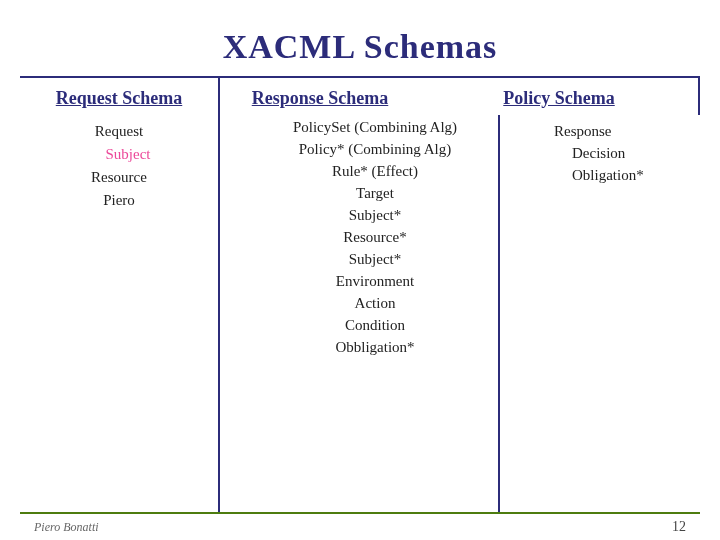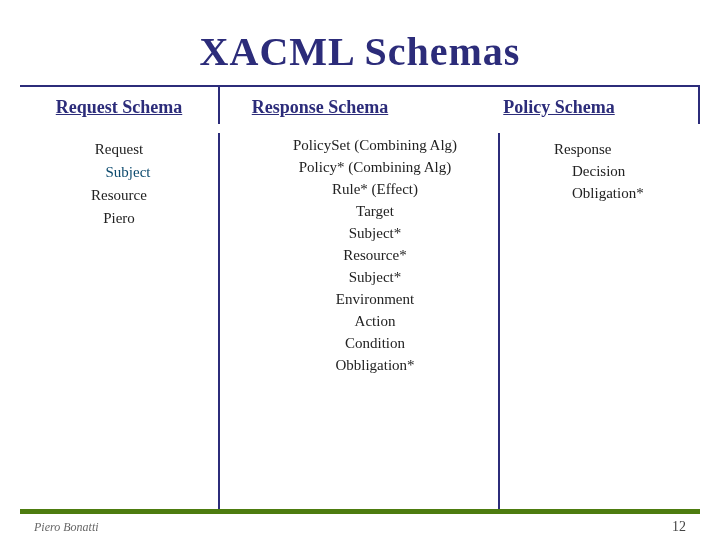--- a/index.html
+++ b/index.html
@@ -13,21 +13,21 @@
       height: 540px;
       background: #ffffff;
       font-family: 'Times New Roman', Times, serif;
       overflow: hidden;
       display: flex;
       flex-direction: column;
       align-items: center;
     }
 
     .page-title {
-      font-size: 40px;
+      font-size: 34px;
       font-weight: bold;
       color: #2c2c7a;
       text-align: center;
       margin-top: 28px;
       margin-bottom: 10px;
       letter-spacing: 1px;
     }
 
     .top-divider {
       width: 680px;
@@ -35,21 +35,20 @@
       background: #2c2c7a;
       margin-bottom: 0;
     }
 
     
     .main-area {
       display: flex;
       flex-direction: column;
       width: 680px;
       flex: 1;
-      gap: 9px;
     }
 
     .three-col-header {
       display: flex;
       width: 100%;
       border-bottom: none;
     }
 
     .header-cell {
       flex: 1;
@@ -89,21 +88,21 @@
     }
 
     .section-label {
       font-size: 15px;
       color: #222222;
       margin-bottom: 6px;
     }
 
     .indent-label {
       font-size: 15px;
-      color: #0c4a6e;
+      color: #ec4899;
       padding-left: 18px;
       margin-bottom: 6px;
     }
 
     .mid-item {
       font-size: 15px;
       color: #222222;
       margin-bottom: 5px;
       text-align: right;
       margin-left: 32px;
@@ -111,21 +110,21 @@
 
     .resp-item {
       font-size: 15px;
       color: #222222;
       margin-bottom: 5px;
       margin-left: 40px;
     }
 
     .bottom-row {
       width: 680px;
-      border-top: 5px solid #4d7c0f;
+      border-top: 2px solid #4d7c0f;
       display: flex;
       justify-content: space-between;
       align-items: center;
       padding: 5px 14px;
     }
 
     .footer-name {
       font-size: 12px;
       color: #666666;
       font-style: italic;

